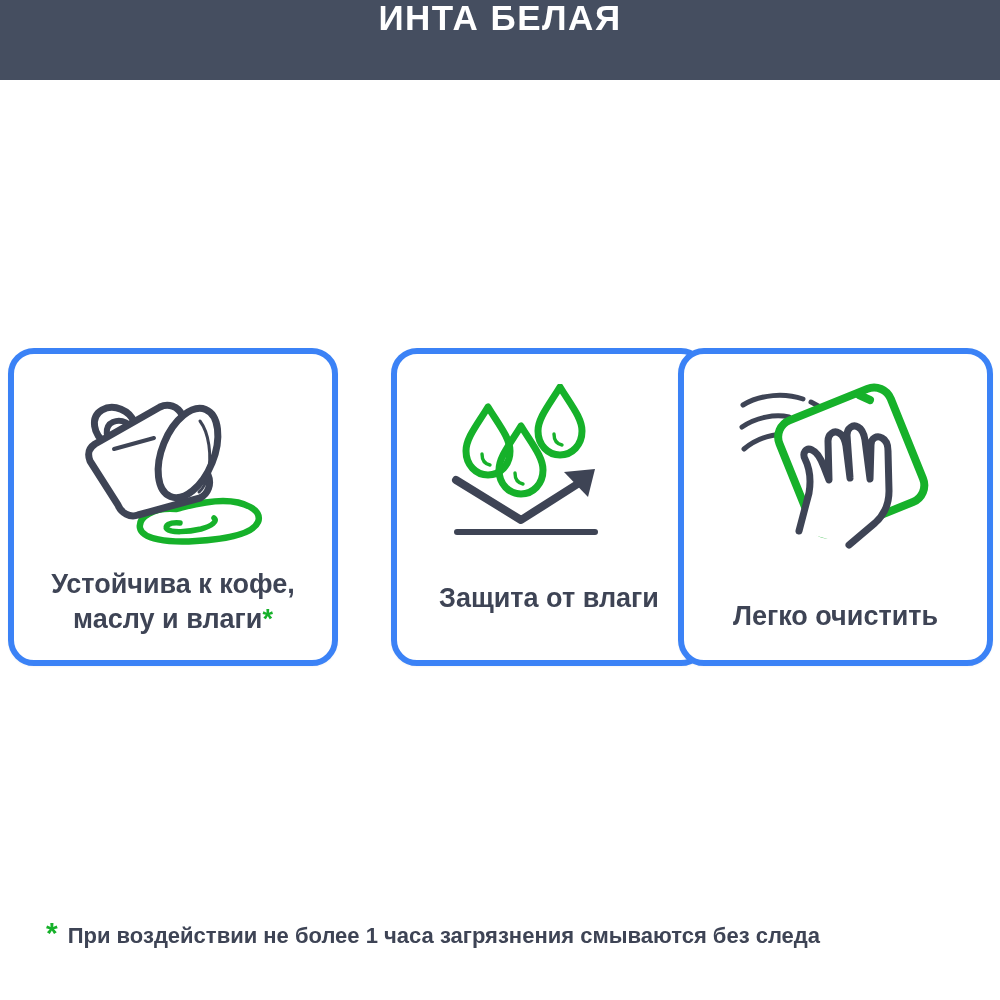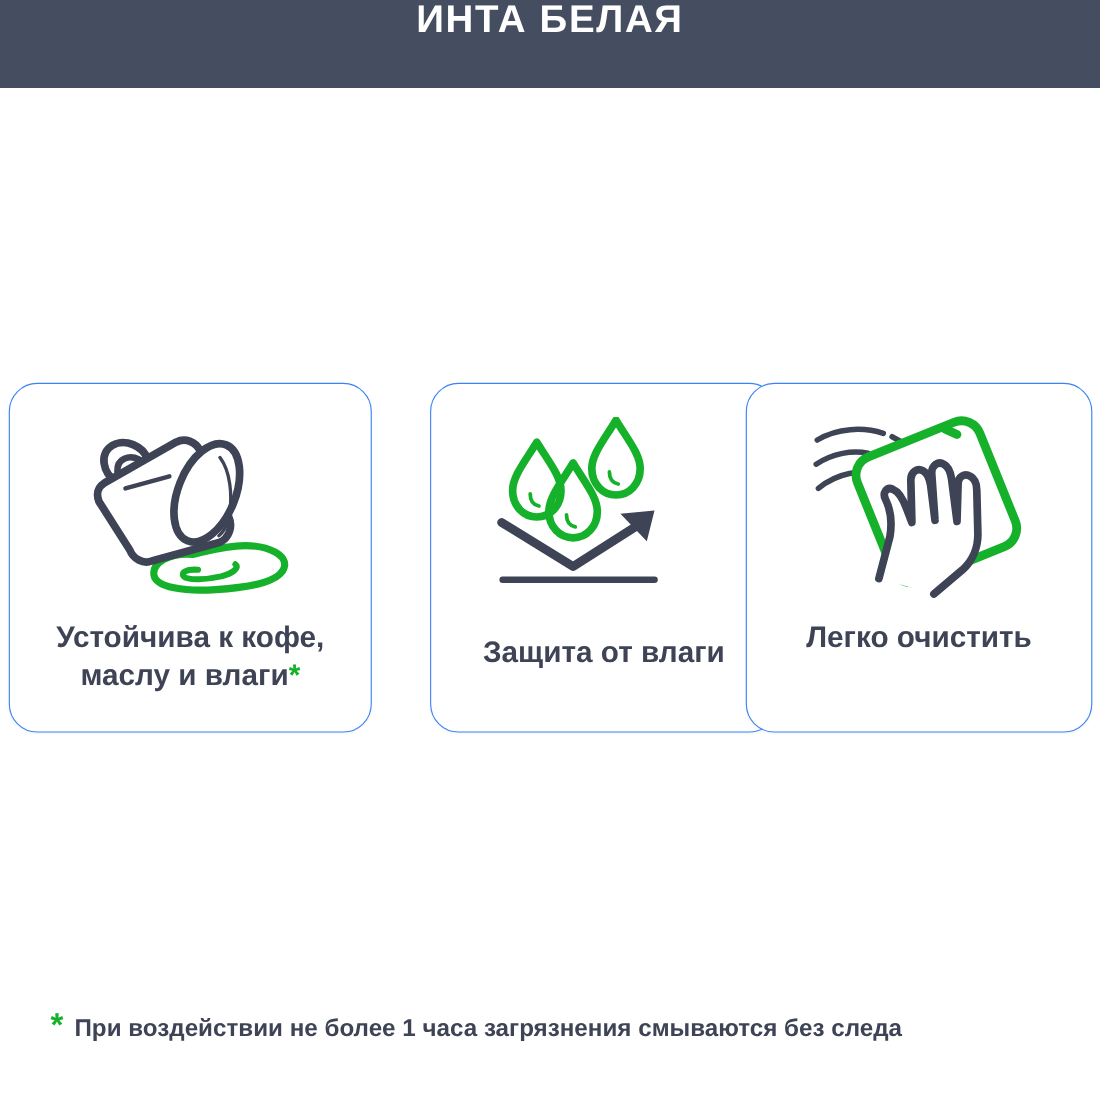--- a/index.html
+++ b/index.html
@@ -43,21 +43,21 @@
     left: 0;
     top: 348px;
     width: 1000px;
     height: 318px;
   }
   .feature-card {
     position: absolute;
     top: 0;
     height: 318px;
     background: #ffffff;
-    border: 1px solid #3b82f6;
+    border: 6px solid #3b82f6;
     border-radius: 26px;
     box-shadow: 0 1px 2px rgba(60,64,80,0.05);
     box-sizing: border-box;
     display: flex;
     flex-direction: column;
     align-items: center;
   }
   #card-1 { left: 8px;   width: 330px; }
   #card-2 { left: 350px; width: 316px; margin-left: 41px; }
   #card-3 { left: 678px; width: 315px; }
@@ -76,21 +76,21 @@
     color: #3E4455;
     font-size: 27px;
     font-weight: 700;
     line-height: 1.28;
     text-align: center;
     padding: 0 12px;
     font-family: "Liberation Sans", sans-serif;
   }
   #card-1 .card-label { margin-top: 14px; }
   #card-2 .card-label { margin-top: 32px; }
-  #card-3 .card-label { margin-top: 20px; }
+  #card-3 .card-label { margin-top: 52px; }
 
   .asterisk-green {
     color: #16B12A;
     font-weight: 700;
   }
 
   
   #footnote {
     position: absolute;
     left: 46px;

